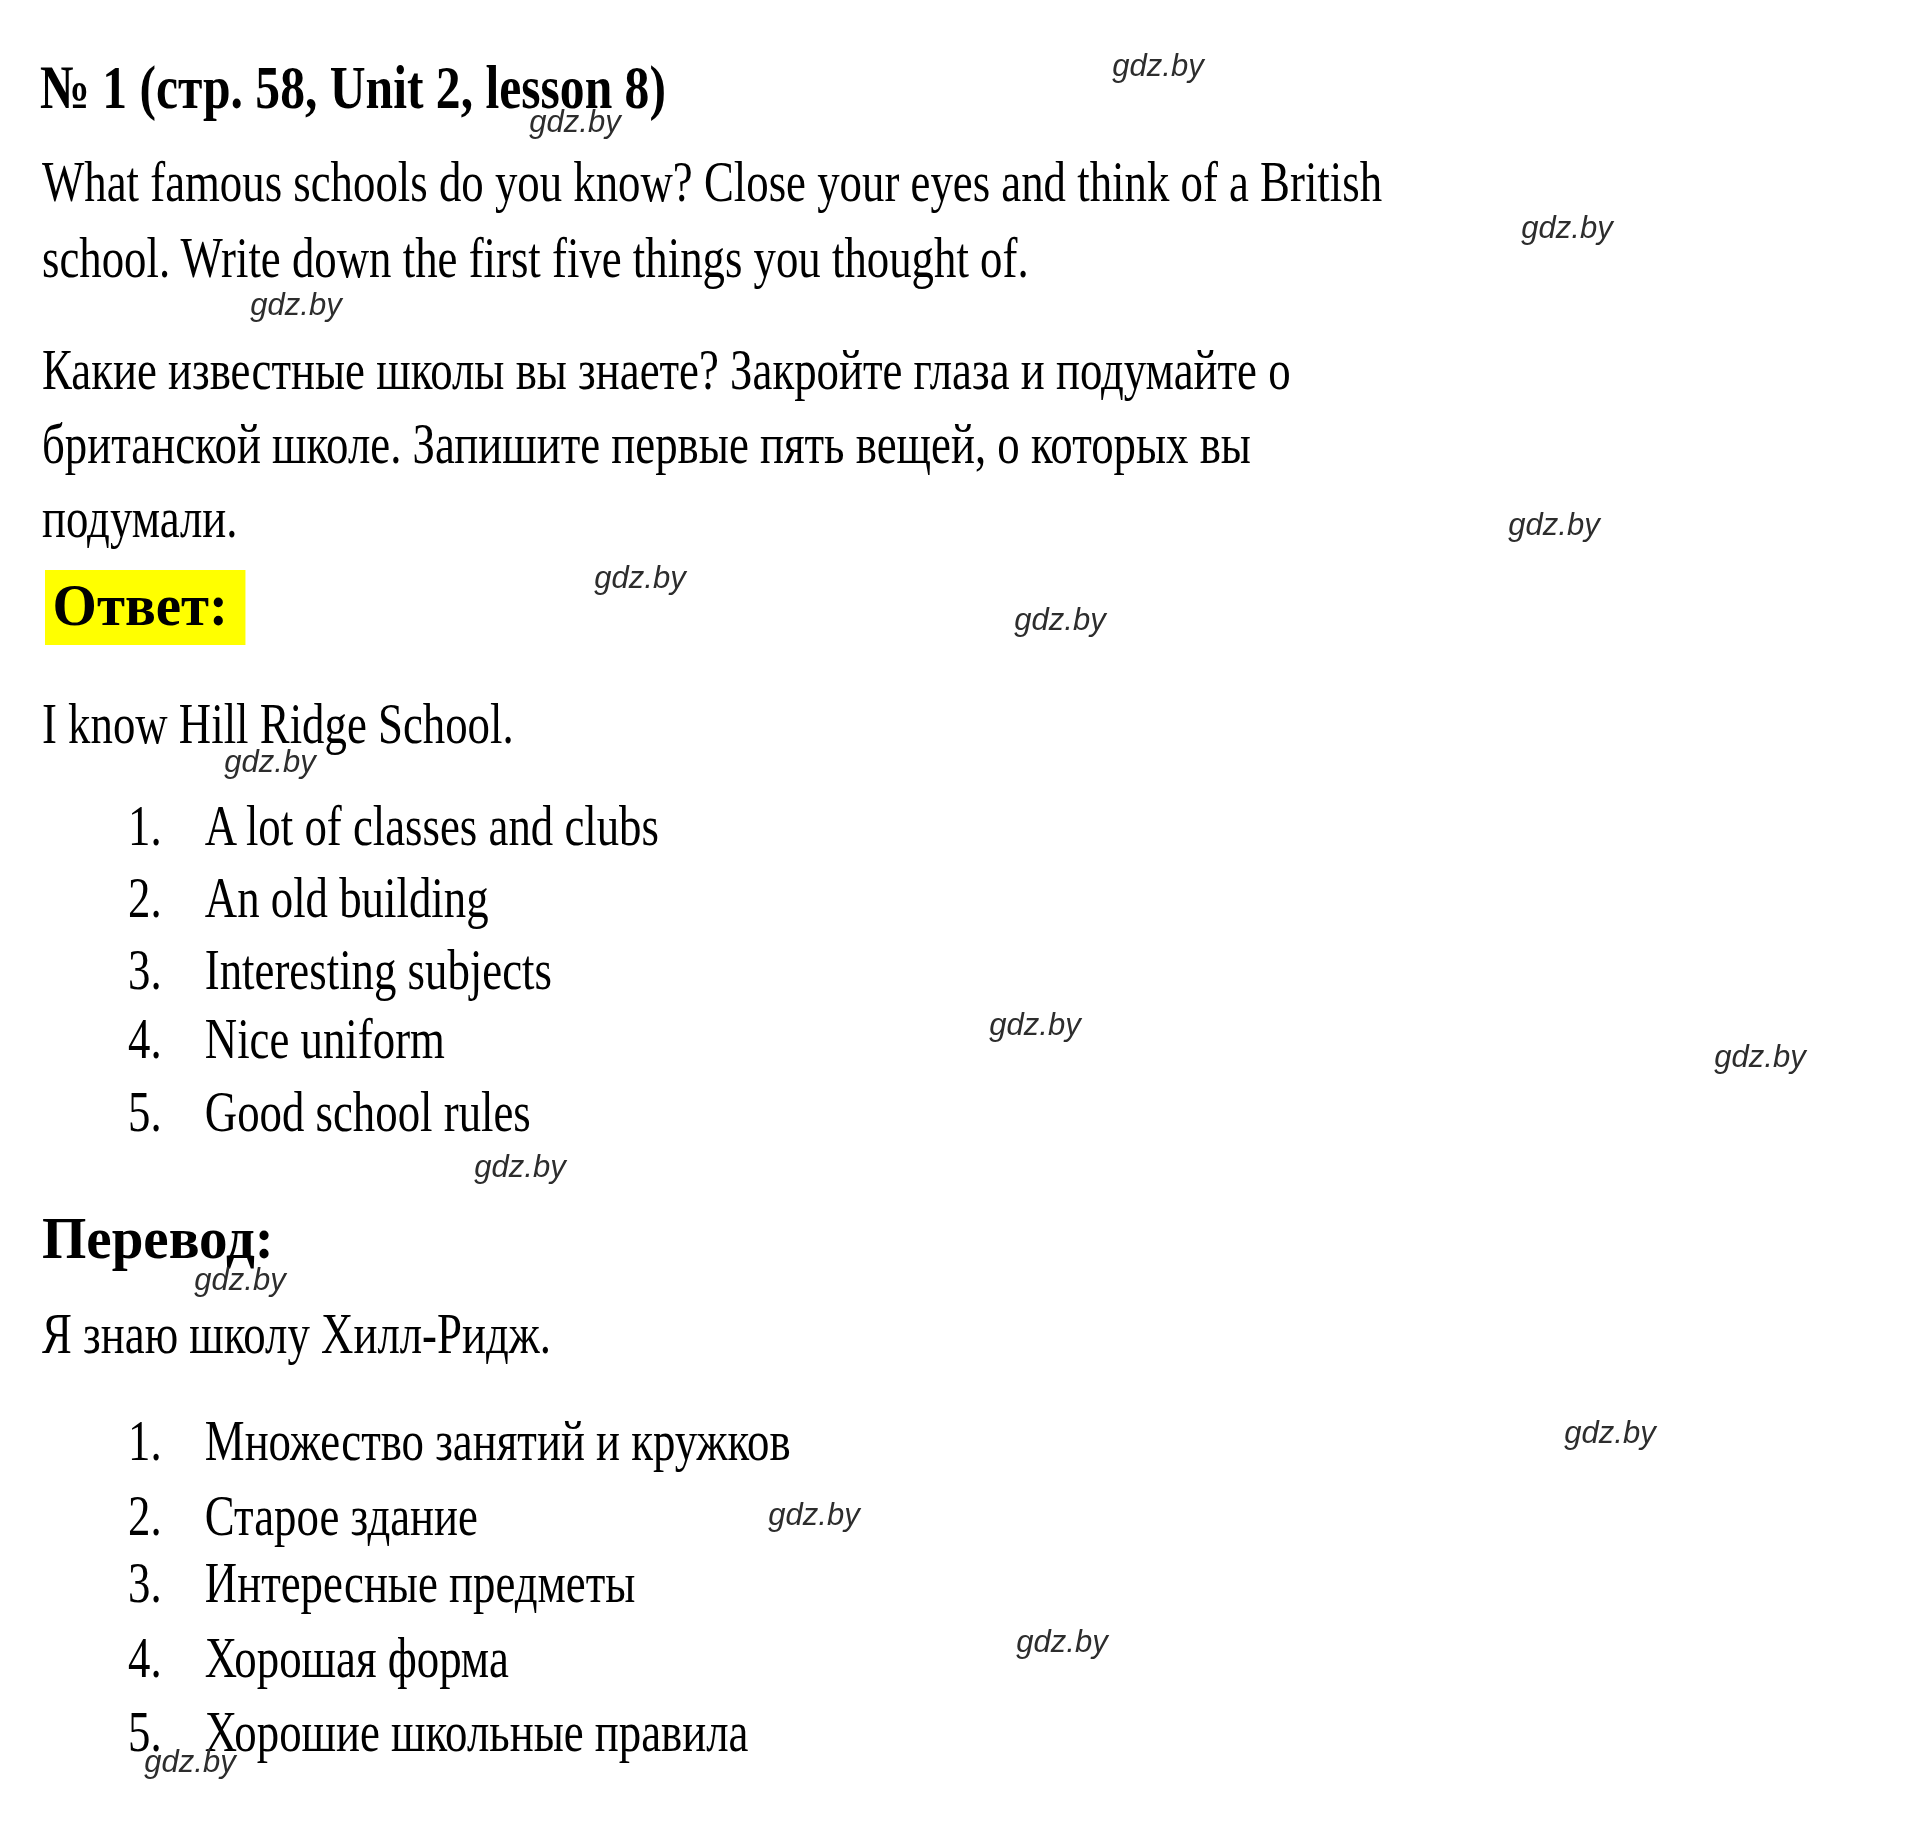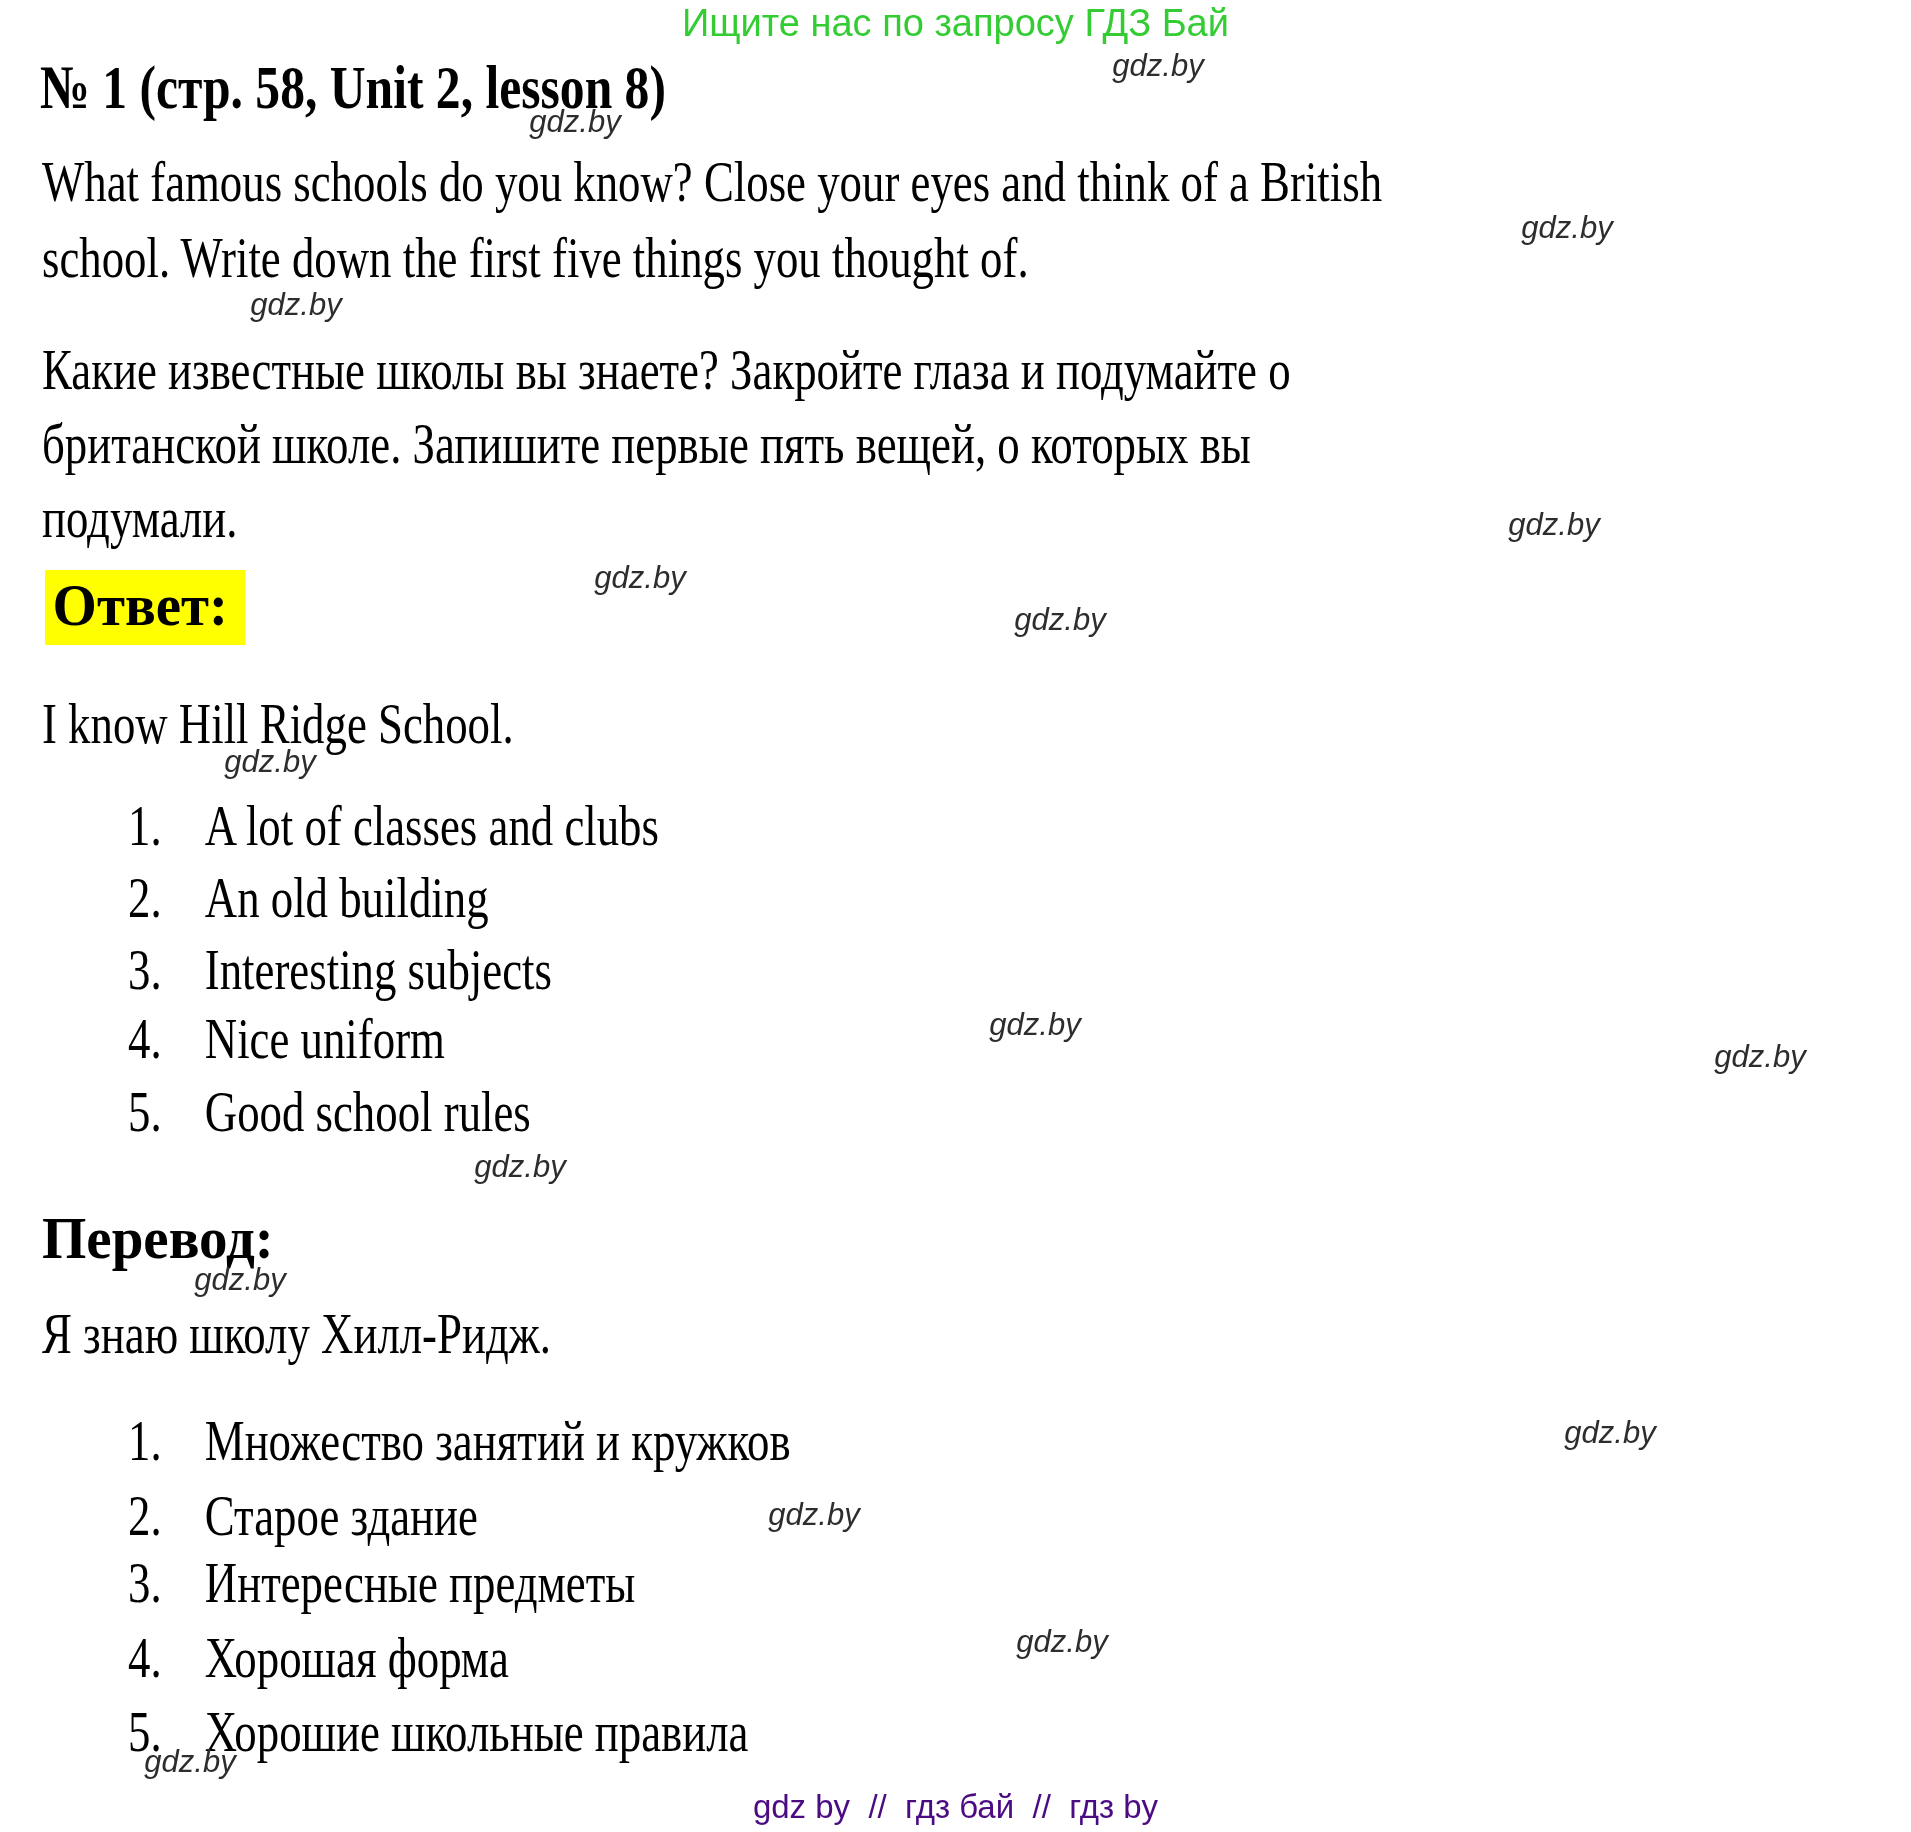--- a/index.html
+++ b/index.html
@@ -46,21 +46,20 @@
   .footer{
     position:absolute;left:50%;top:1788px;transform:translateX(-50%);
     font-family:"Liberation Sans",sans-serif;font-size:33px;white-space:pre;
   }
 </style>
 </head>
 <body>
 
 <div class="page">
 
-  <div class="promo" style="color: rgb(51, 204, 51);">Ищите нас по запросу ГДЗ Бай</div>
 
   <h1 class="heading">№ 1 (стр. 58, Unit 2, lesson 8)</h1>
 
   <div class="line en1">What famous schools do you know? Close your eyes and think of a British</div>
   <div class="line en2">school. Write down the first five things you thought of.</div>
 
   <div class="line ru1">Какие известные школы вы знаете? Закройте глаза и подумайте о</div>
   <div class="line ru2">британской школе. Запишите первые пять вещей, о которых вы</div>
   <div class="line ru3">подумали.</div>
 
@@ -102,14 +101,13 @@
       <div class="wm" style="left: 1035px; top: 1025px; color: rgb(45, 45, 45);">gdz.by</div>
       <div class="wm" style="left: 1760px; top: 1057px; color: rgb(45, 45, 45);">gdz.by</div>
       <div class="wm" style="left: 520px; top: 1167px; color: rgb(45, 45, 45);">gdz.by</div>
       <div class="wm" style="left: 240px; top: 1280px; color: rgb(45, 45, 45);">gdz.by</div>
       <div class="wm" style="left: 1610px; top: 1433px; color: rgb(45, 45, 45);">gdz.by</div>
       <div class="wm" style="left: 814px; top: 1515px; color: rgb(45, 45, 45);">gdz.by</div>
       <div class="wm" style="left: 1062px; top: 1642px; color: rgb(45, 45, 45);">gdz.by</div>
       <div class="wm" style="left: 190px; top: 1762px; color: rgb(45, 45, 45);">gdz.by</div>
     </div>
 
-  <div class="footer" id="footer" style="color: rgb(75, 11, 131);">gdz by  //  гдз бай  //  гдз by</div>
 </div>
 
 </body></html>

